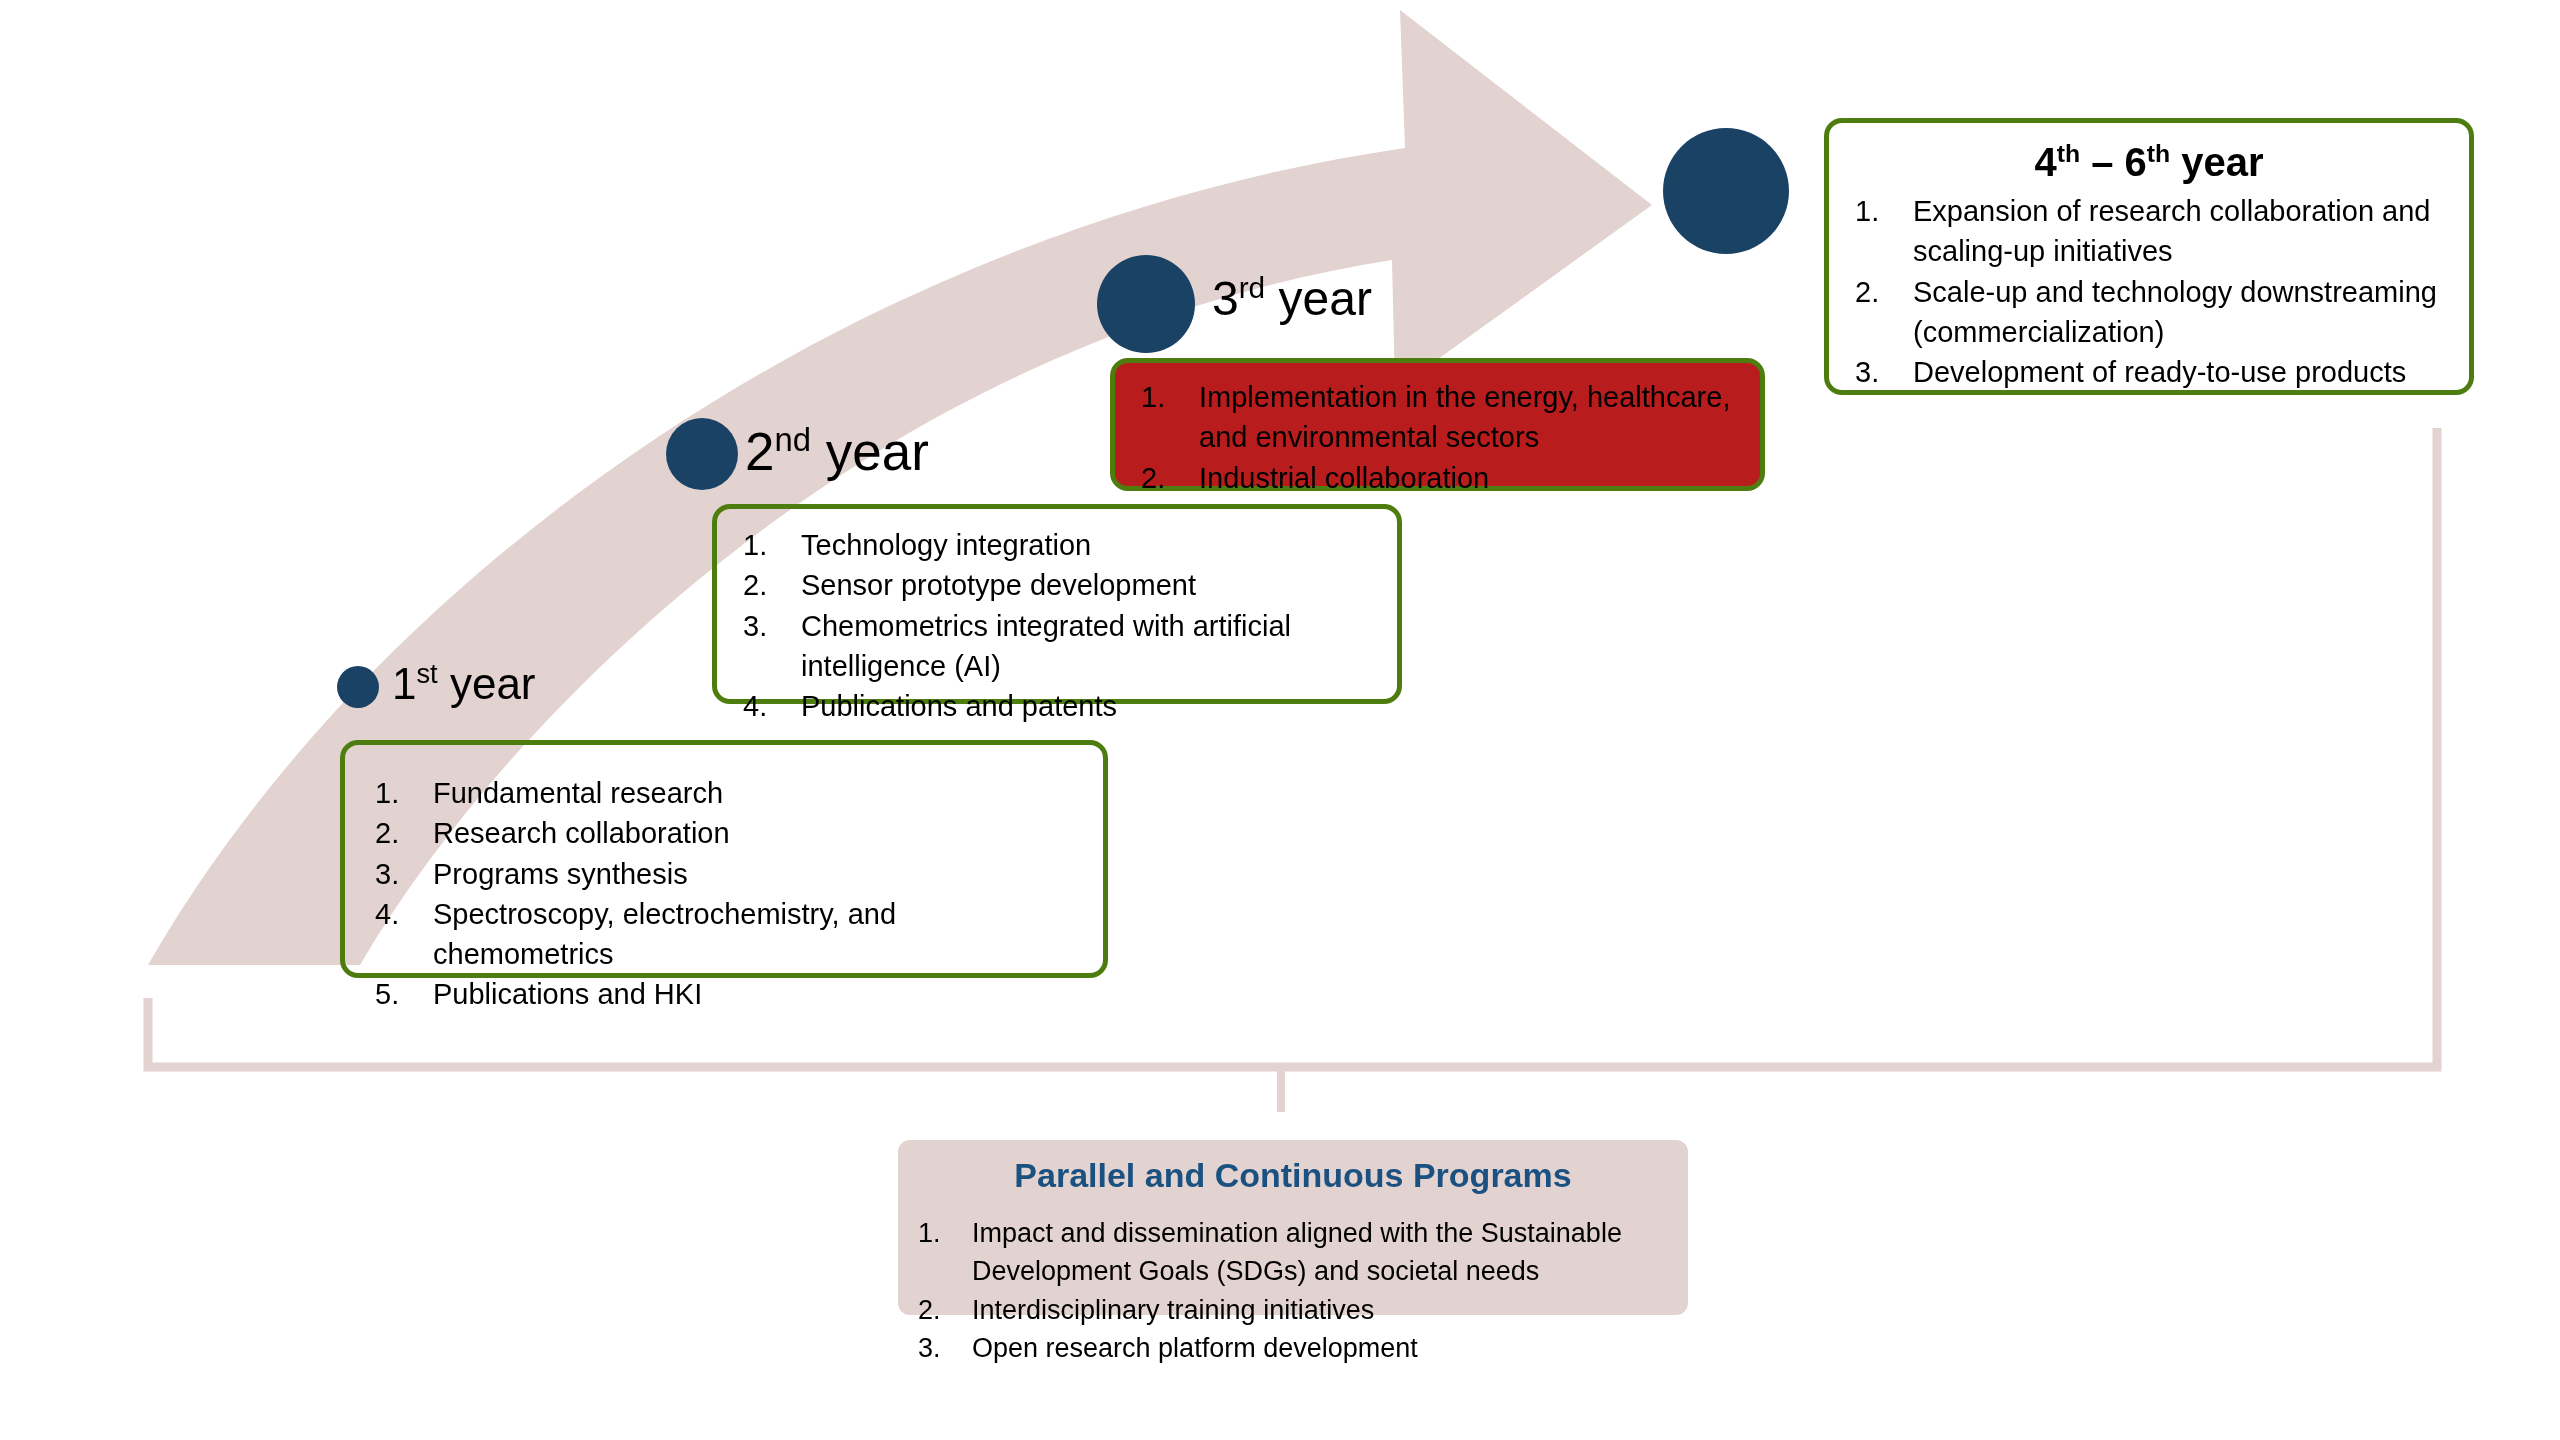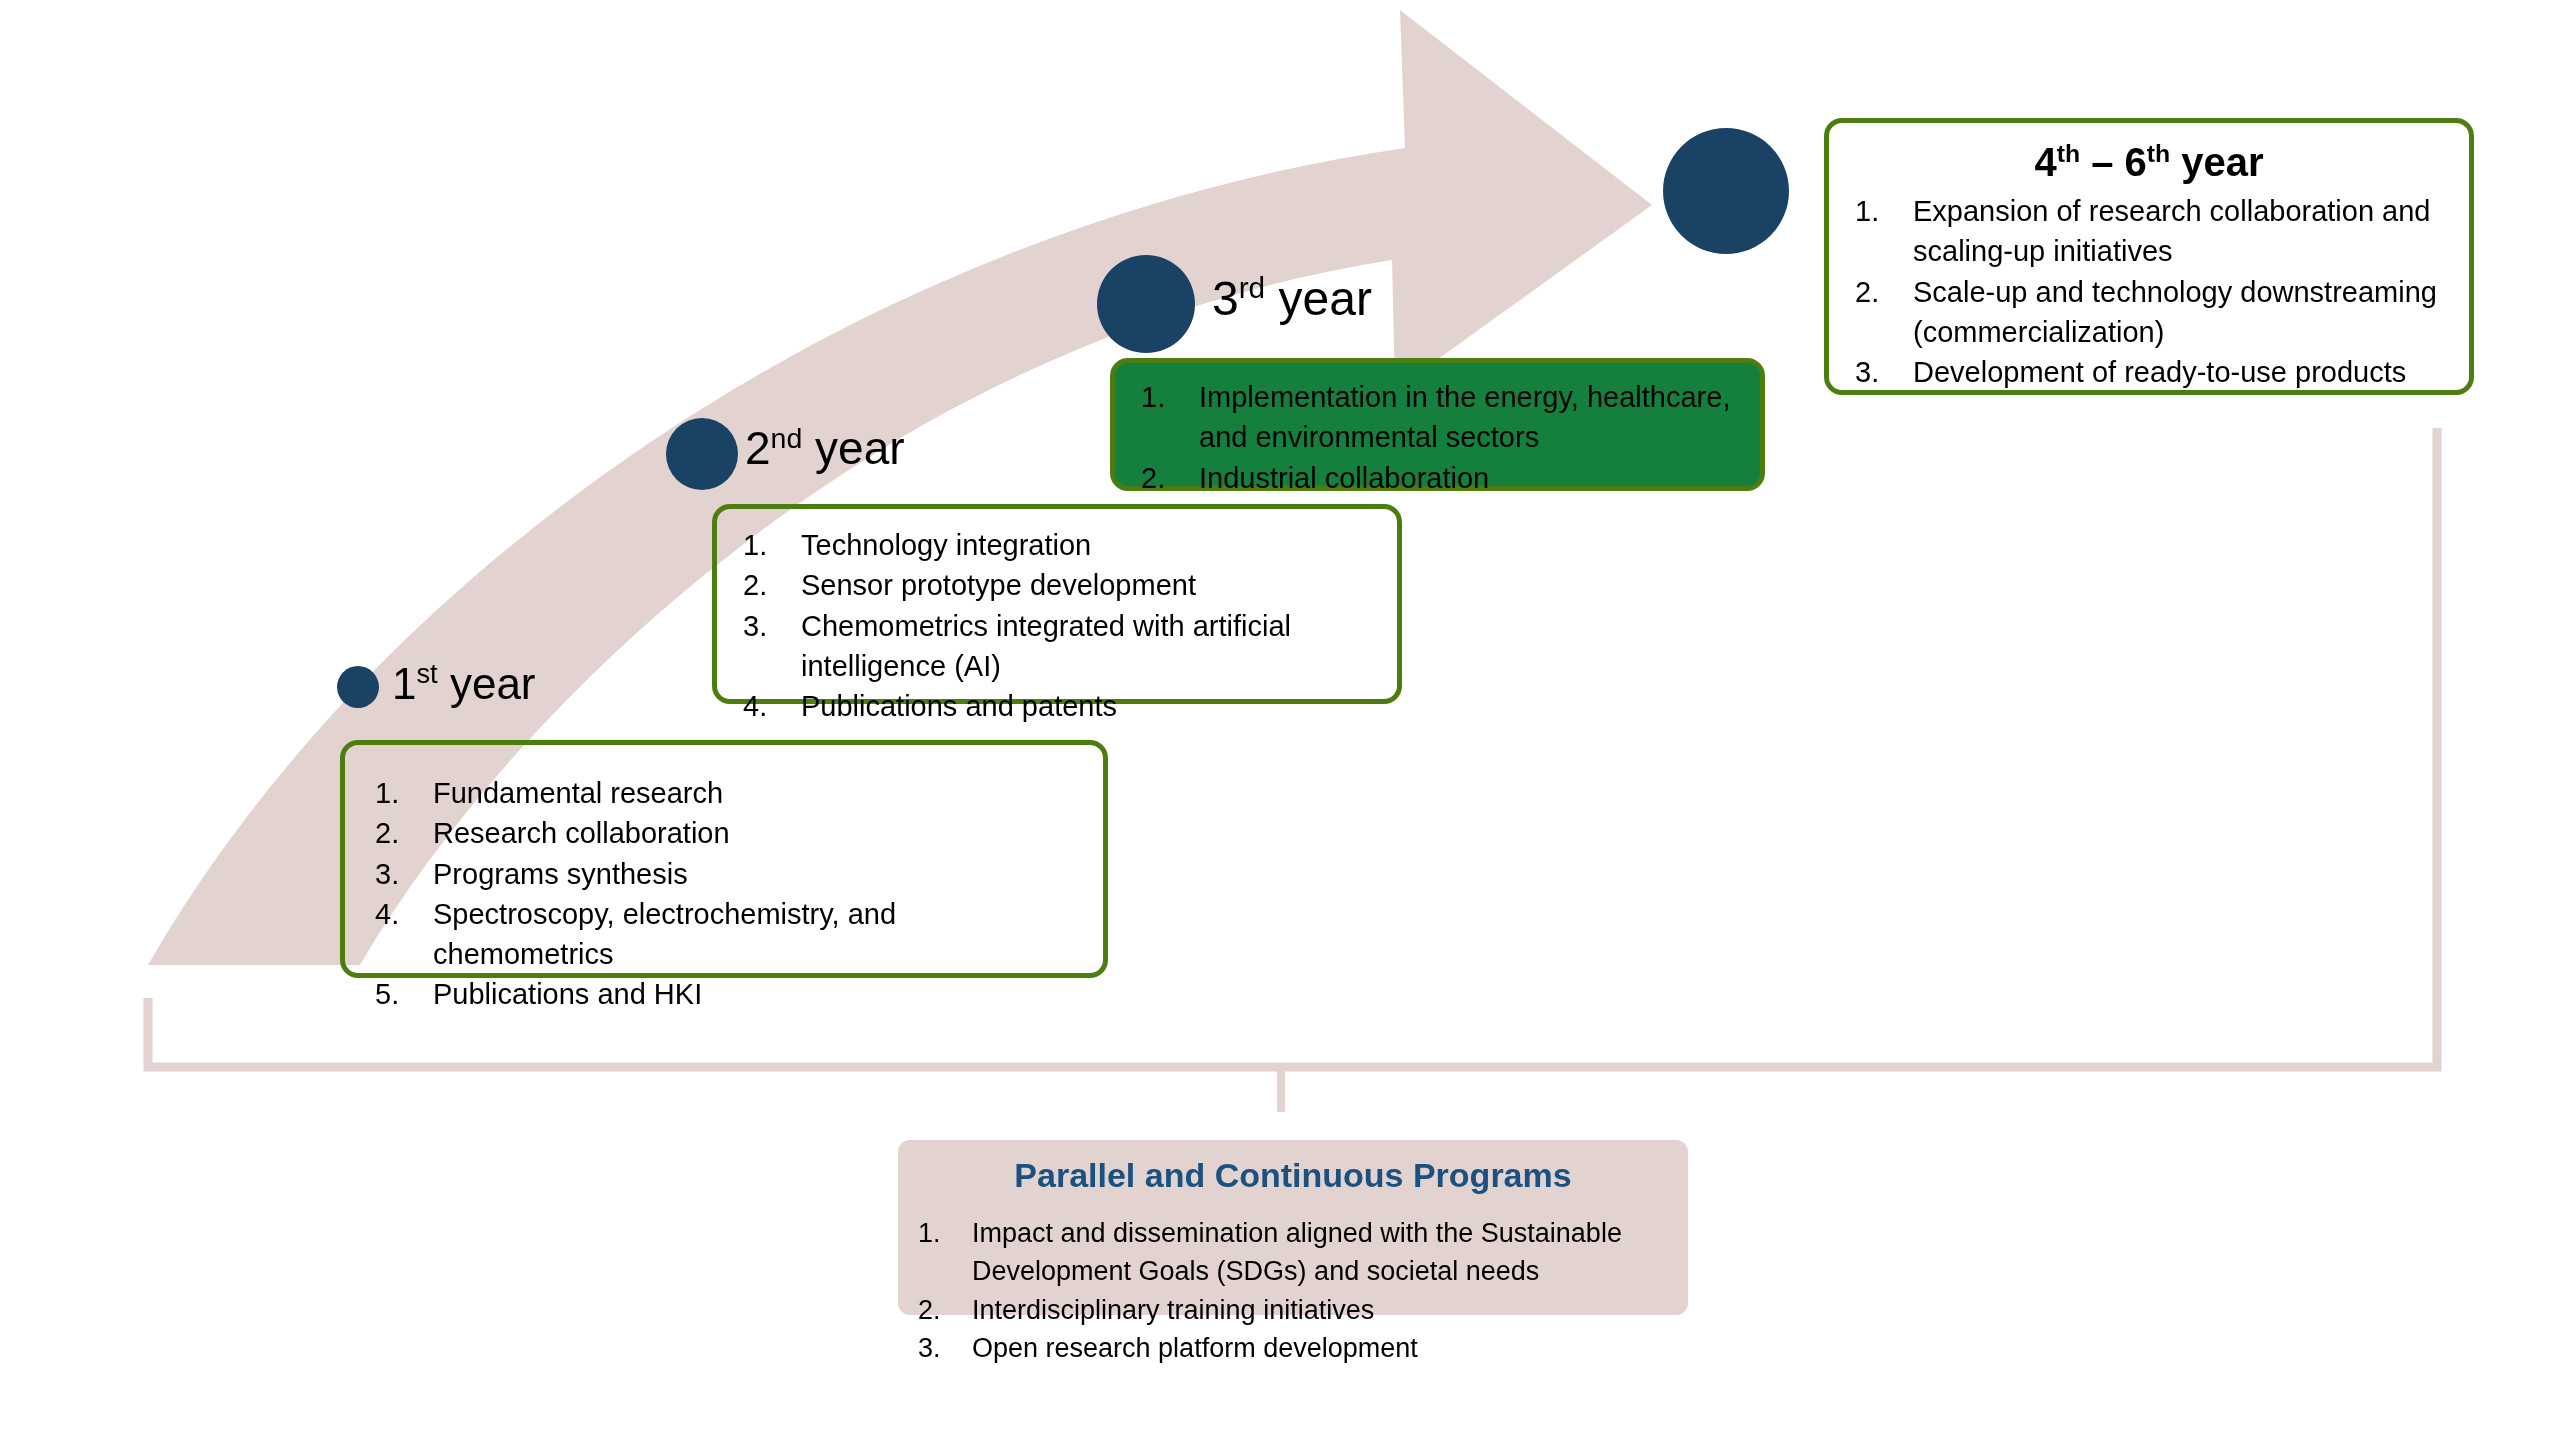--- a/index.html
+++ b/index.html
@@ -170,42 +170,42 @@
         <li>Research collaboration</li>
         <li>Programs synthesis</li>
         <li>Spectroscopy, electrochemistry, and chemometrics</li>
         <li>Publications and HKI</li>
       </ol>
     </div>
   </div>
 
   <div class="node-dot" style="left:666px; top:418px; width:72px; height:72px;"></div>
 
-  <div class="year-label" style="left:745px; top:425px; font-size:46px;">
+  <div class="year-label" style="left:745px; top:425px; font-size:53px;">
     <span>2</span><sup>nd</sup><span> year</span>
   </div>
 
   <div class="card" style="left:712px; top:504px; width:690px; height:200px;">
     <div class="card-inner" style="padding:16px 22px;">
       <ol class="numlist">
         <li>Technology integration</li>
         <li>Sensor prototype development</li>
         <li>Chemometrics integrated with artificial intelligence (AI)</li>
         <li>Publications and patents</li>
       </ol>
     </div>
   </div>
 
   <div class="node-dot" style="left:1097px; top:255px; width:98px; height:98px;"></div>
 
   <div class="year-label" style="left:1212px; top:275px; font-size:48px;">
     <span>3</span><sup>rd</sup><span> year</span>
   </div>
 
-  <div class="card" style="left:1110px; top:358px; width:655px; height:133px; background:#15803d;">
+  <div class="card" style="left:1110px; top:358px; width:655px; height:133px; background:#b91c1c;">
     <div class="card-inner" style="padding:14px 22px;">
       <ol class="numlist">
         <li style="max-width:560px;">Implementation in the energy, healthcare, and environmental sectors</li>
         <li>Industrial collaboration</li>
       </ol>
     </div>
   </div>
 
   <div class="node-dot" style="left:1663px; top:128px; width:126px; height:126px;"></div>
 

